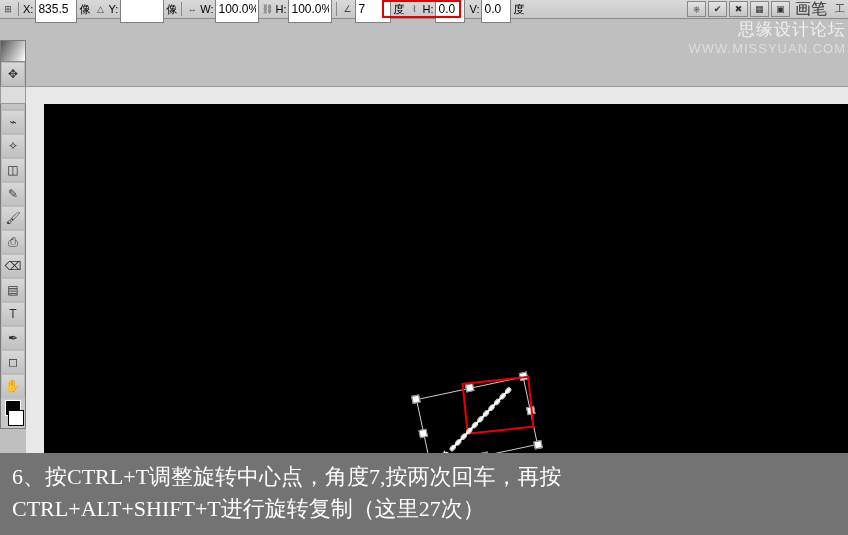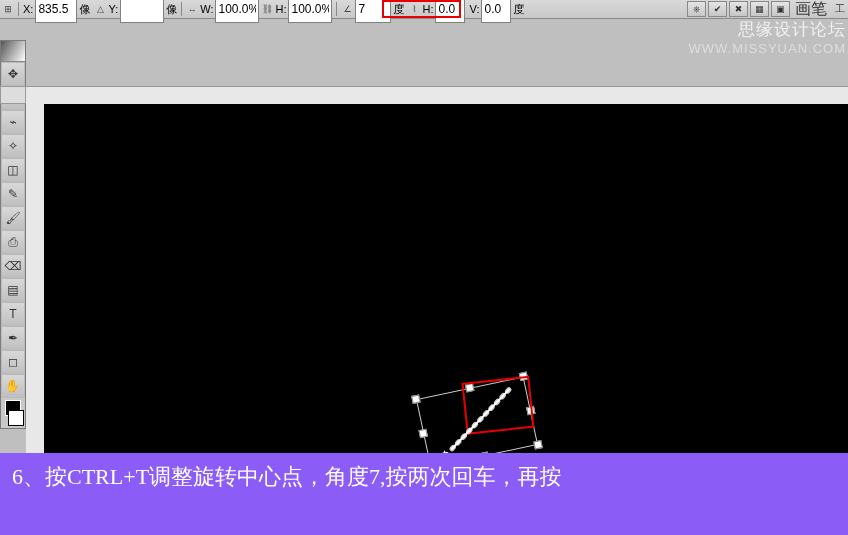--- a/index.html
+++ b/index.html
@@ -147,21 +147,21 @@
     width: 90px; height: 62px;
     pointer-events: none;
   }
   .brush-pivot {
     position: absolute;
     left: 10px; top: 56px;
     width: 14px; height: 14px;
   }
   .caption-band {
     position: absolute; left: 0; right: 0; bottom: 0; height: 82px;
-    background: #8b5cf6;
+    background: #737373;
     color: #fff;
     font-family: "KaiTi","STKaiti","SimSun",cursive;
     font-size: 22px;
     padding: 8px 12px 0 12px;
     line-height: 32px;
     box-sizing: border-box;
     white-space: normal;
   }
   .color-swatch-holder {
     width: 24px; padding: 2px 0;
@@ -301,13 +301,14 @@
         <line x1="7" y1="11" x2="7" y2="14"></line>
         <line x1="0" y1="7" x2="3" y2="7"></line>
         <line x1="11" y1="7" x2="14" y2="7"></line>
       </g>
     </svg>
   </div>
 </div>
 
 <div class="caption-band">
   <div>6、按CTRL+T调整旋转中心点，角度7,按两次回车，再按</div>
+  <div>CTRL+ALT+SHIFT+T进行旋转复制（这里27次）</div>
 </div>
 
 </body></html>

